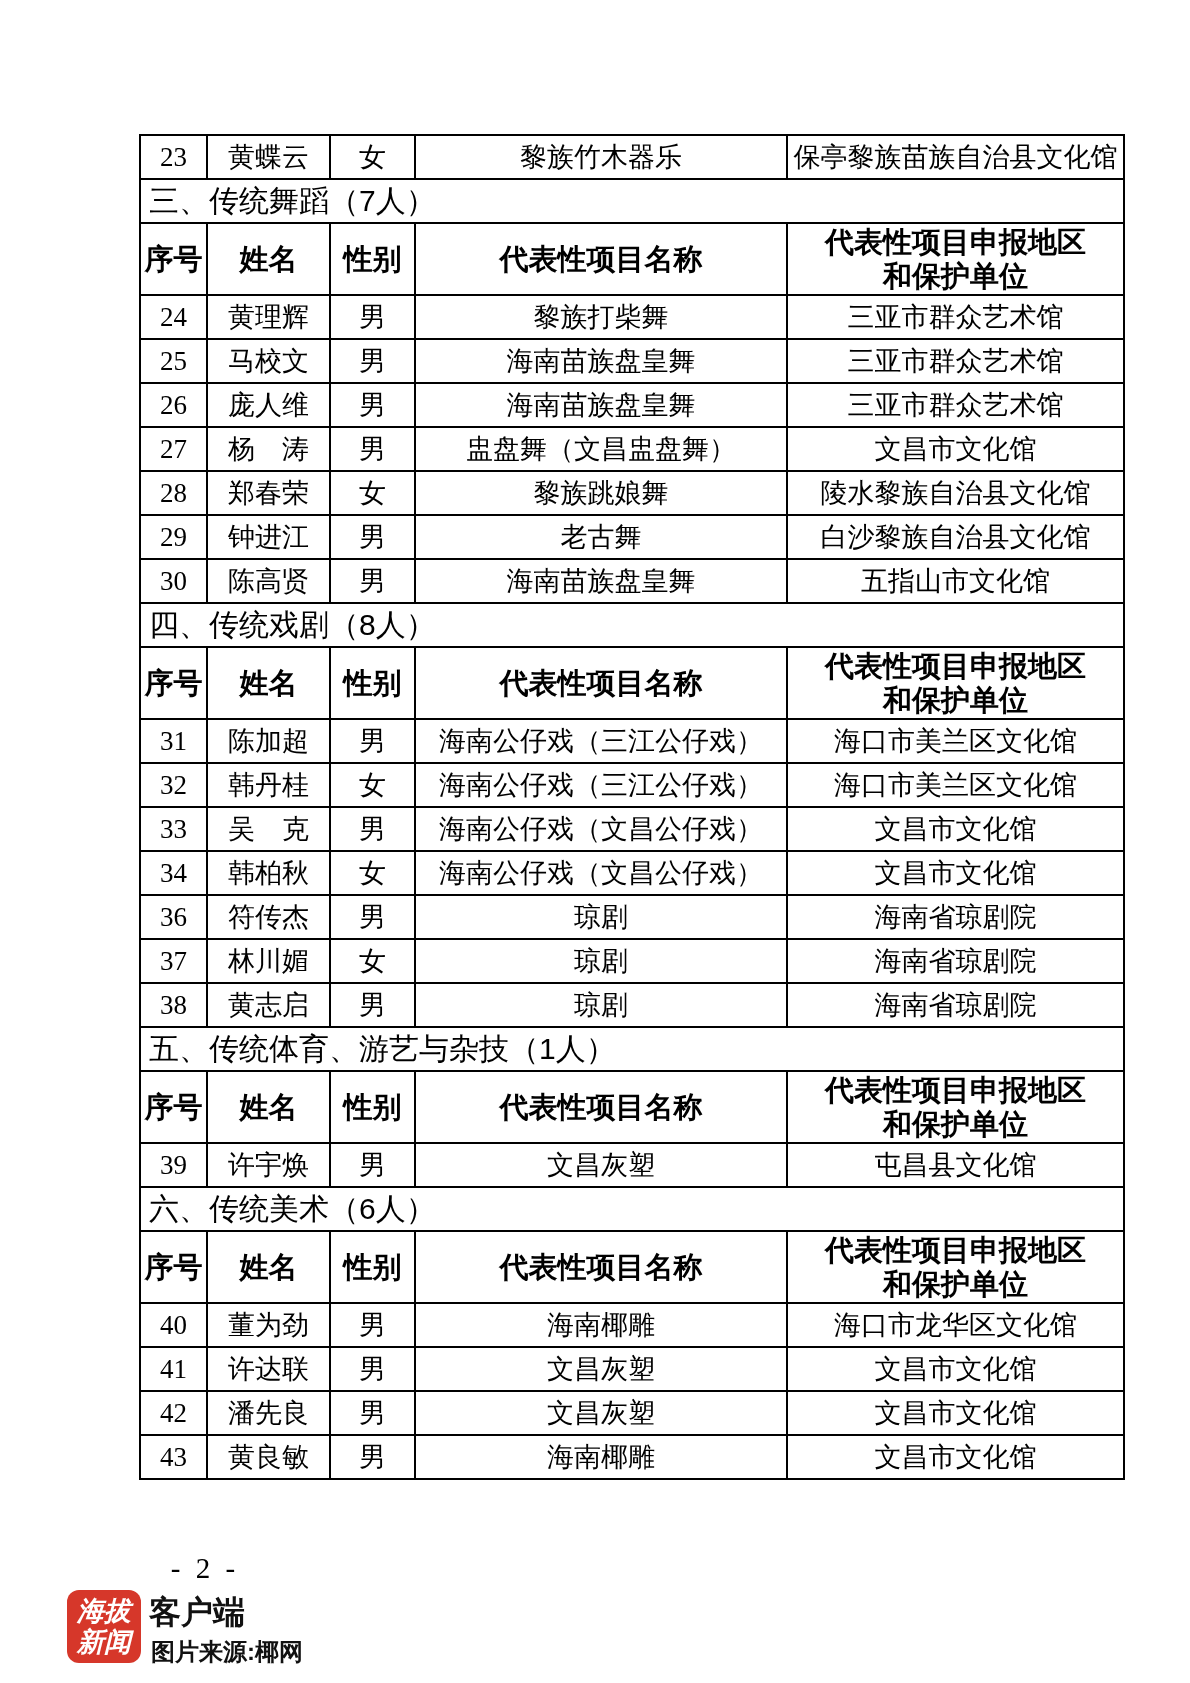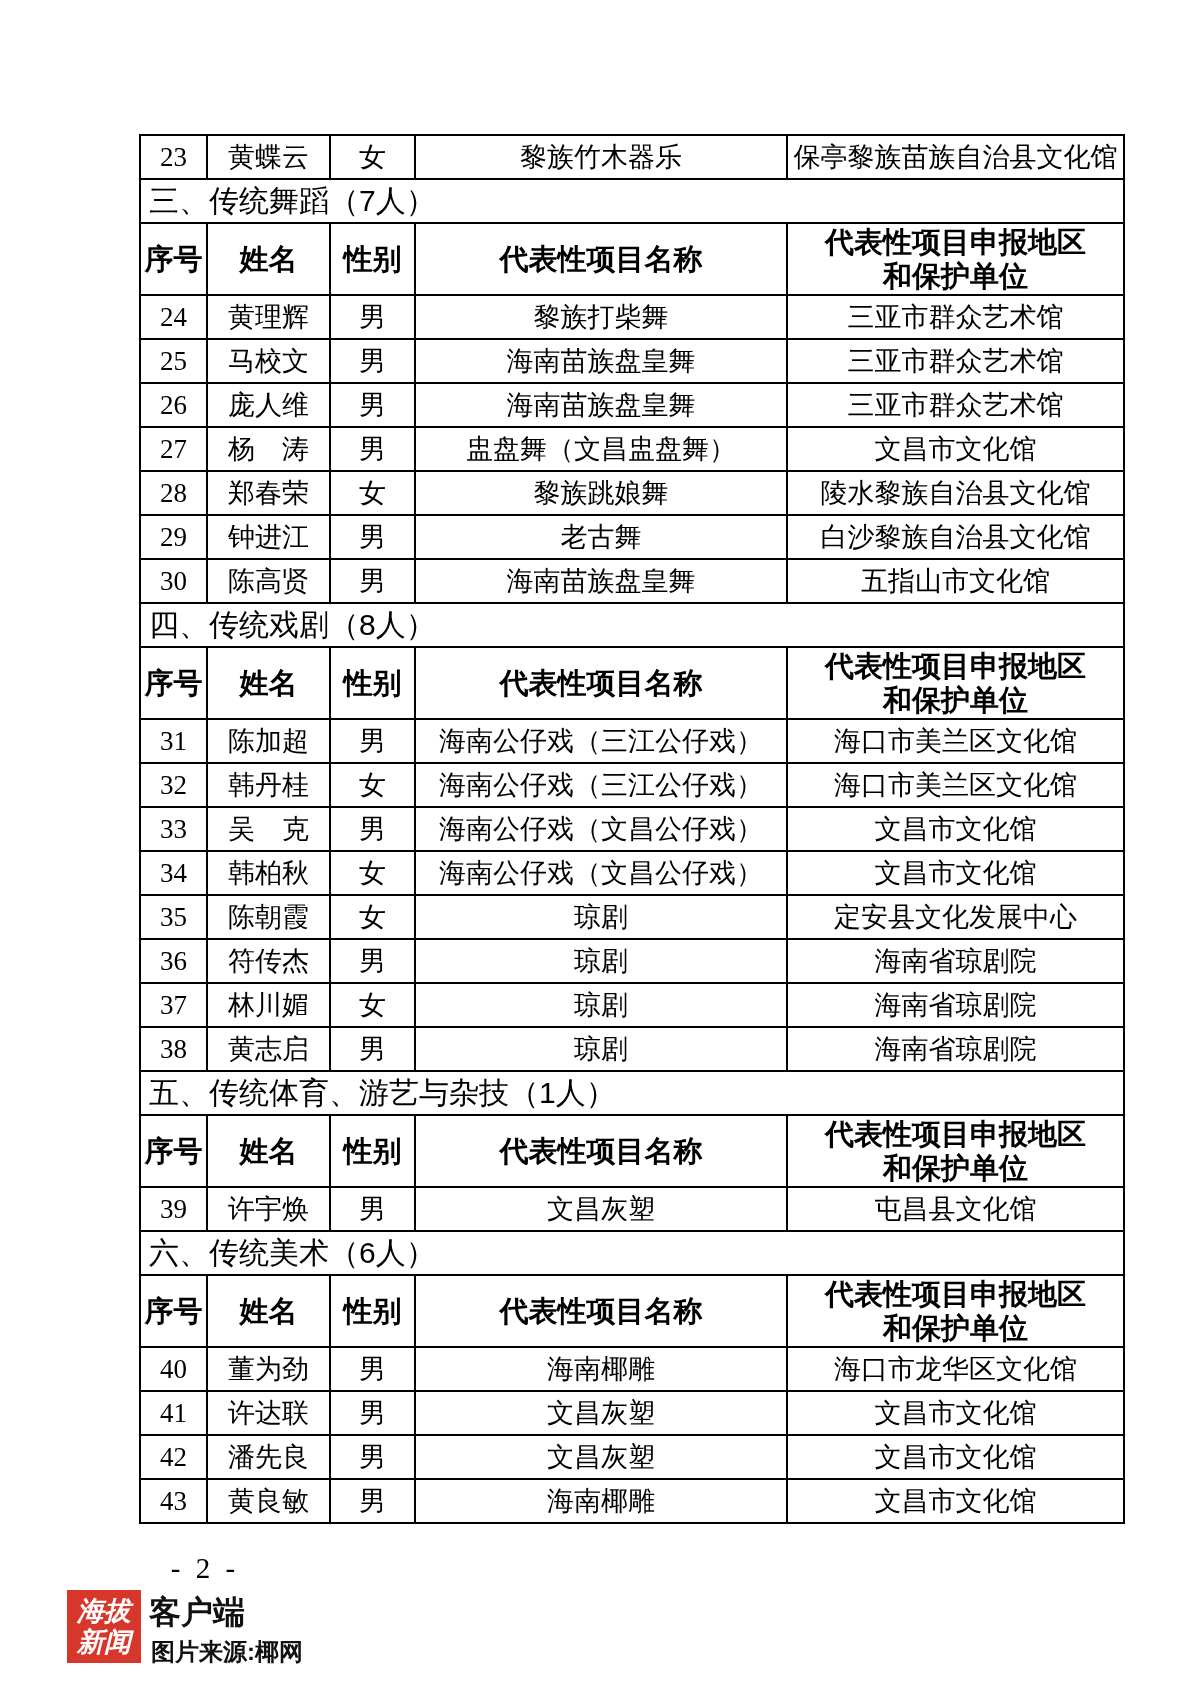--- a/index.html
+++ b/index.html
@@ -69,21 +69,21 @@
     width: 420px;
     height: 80px;
   }
   .logo-badge {
     position: absolute;
     left: 0;
     top: 0;
     width: 74px;
     height: 73px;
     background: #d6372a;
-    border-radius: 0;
+    border-radius: 12px;
     color: #ffffff;
     display: flex;
     flex-direction: column;
     justify-content: center;
     align-items: center;
     font-family: "Liberation Serif", "DejaVu Serif", serif;
     font-weight: bold;
     font-size: 27px;
     line-height: 31px;
     font-style: italic;
@@ -216,27 +216,20 @@
         <td>男</td>
         <td>海南公仔戏（文昌公仔戏）</td>
         <td>文昌市文化馆</td>
       </tr>
       <tr class="data-row">
         <td>34</td>
         <td>韩柏秋</td>
         <td>女</td>
         <td>海南公仔戏（文昌公仔戏）</td>
         <td>文昌市文化馆</td>
-      </tr>
-      <tr class="data-row">
-        <td>35</td>
-        <td>陈朝霞</td>
-        <td>女</td>
-        <td>琼剧</td>
-        <td>定安县文化发展中心</td>
       </tr>
       <tr class="data-row">
         <td>36</td>
         <td>符传杰</td>
         <td>男</td>
         <td>琼剧</td>
         <td>海南省琼剧院</td>
       </tr>
       <tr class="data-row">
         <td>37</td>

